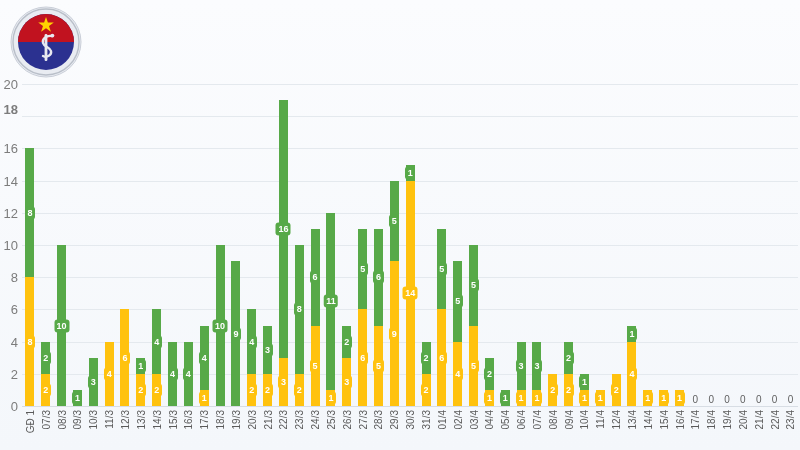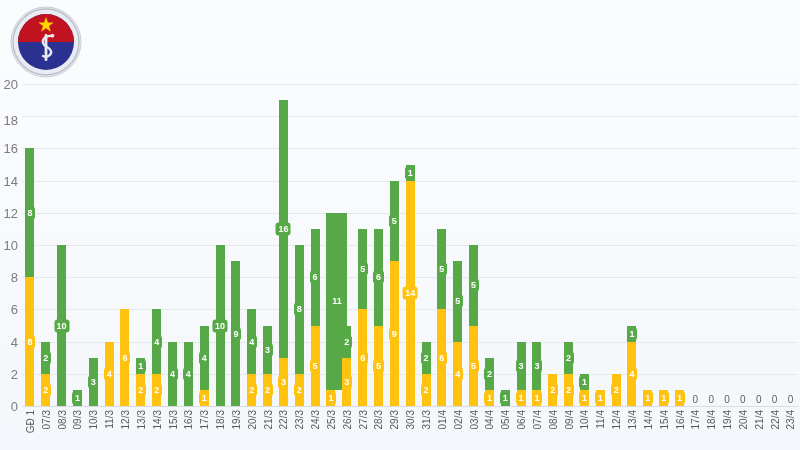--- a/index.html
+++ b/index.html
@@ -223,21 +223,21 @@
         <div class="ytick" style="top: 193.2px; left: -22px;">8</div>
         <div class="gridline" style="top: 161px;"></div>
         <div class="ytick" style="top: 161px; left: -22px;">10</div>
         <div class="gridline" style="top: 128.8px;"></div>
         <div class="ytick" style="top: 128.8px; left: -22px; text-align: right;">12</div>
         <div class="gridline" style="top: 96.6px;"></div>
         <div class="ytick" style="top: 96.6px; left: -22px;">14</div>
         <div class="gridline" style="top: 64.4px;"></div>
         <div class="ytick" style="top: 64.4px; left: -22px;">16</div>
         <div class="gridline" style="top: 32.2px;"></div>
-        <div class="ytick" style="top: 36px; left: -22px;">18</div>
+        <div class="ytick" style="top: 25px; left: -22px; font-weight: bold;">18</div>
         <div class="gridline" style="top: 0px;"></div>
         <div class="ytick" style="top: 0px; left: -22px;">20</div>
       </div>
     <div class="bars" id="bars">
         <div class="col">
           <div class="stack">
             <div class="seg seg-green" style="height: 128.8px;">
               <span class="seg-label">8</span>
             </div>
             <div class="seg seg-yellow" style="height: 128.8px;">
@@ -393,21 +393,21 @@
             <div class="seg seg-green" style="height: 96.6px;">
               <span class="seg-label">6</span>
             </div>
             <div class="seg seg-yellow" style="height: 80.5px;">
               <span class="seg-label">5</span>
             </div>
           </div>
         </div>
         <div class="col">
           <div class="stack">
-            <div class="seg seg-green" style="height: 177.1px; padding-left: 12px;">
+            <div class="seg seg-green" style="height: 177.1px;">
               <span class="seg-label">11</span>
             </div>
             <div class="seg seg-yellow" style="height: 16.1px;">
               <span class="seg-label">1</span>
             </div>
           </div>
         </div>
         <div class="col">
           <div class="stack">
             <div class="seg seg-green" style="height: 32.2px;">

